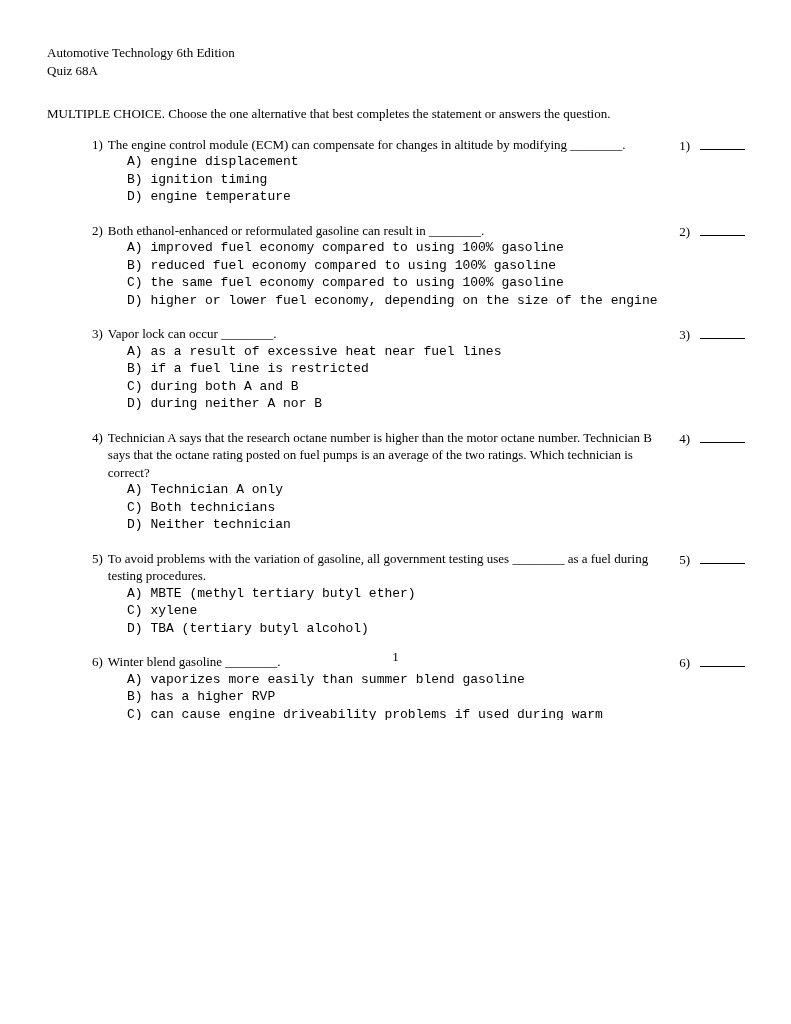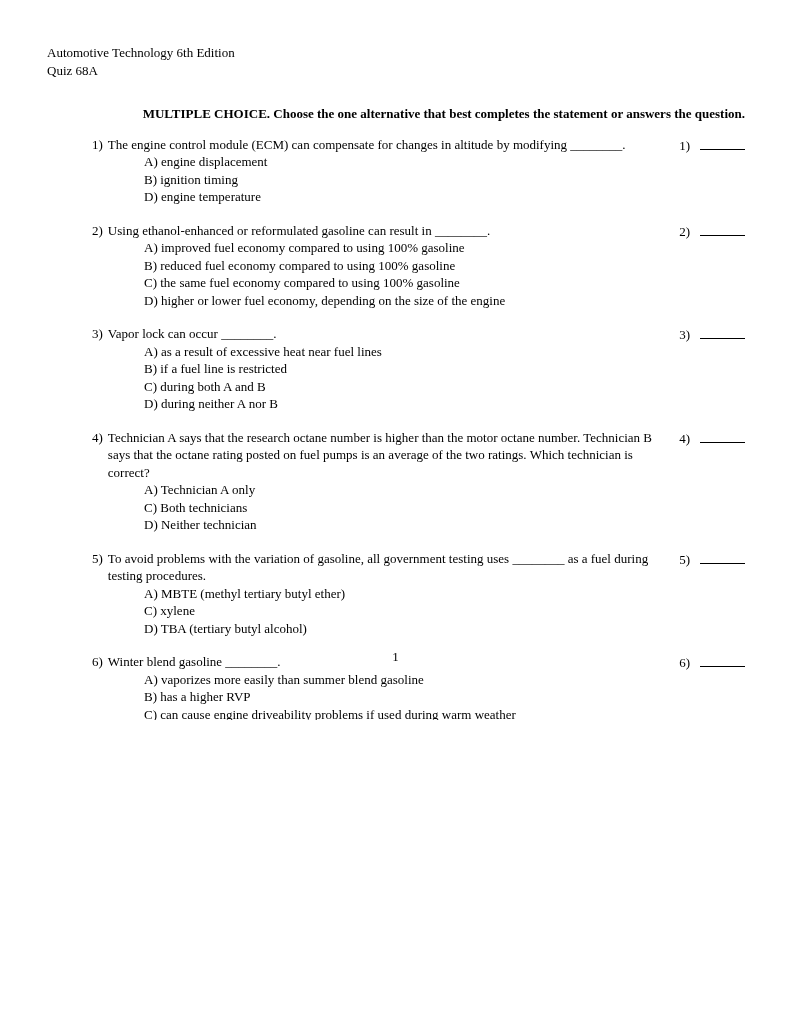--- a/index.html
+++ b/index.html
@@ -22,36 +22,35 @@
   .name-row { margin-top: 16px; }
   .name-line {
     display: inline-block;
     width: 225px;
     height: 13px;
     border-bottom: 1px solid #000;
     margin-left: 2px;
   }
   .instructions {
     margin-top: 26px;
-    font-weight: bold;
-    text-align: right;
+    font-weight: normal;
   }
   .questions {
     margin-top: 13px;
     padding-left: 45px;
   }
   .question {
     display: flex;
     margin-bottom: 16px;
   }
   .q-body { flex: 1; min-width: 0; padding-right: 14px; }
   .q-line { display: flex; }
   .q-num { white-space: nowrap; margin-right: 5px; }
   .q-text { flex: 1; }
-  .choices { margin-left: 52px; }
+  .choices { margin-left: 35px; font-family: Liberation Mono, monospace; }
   .q-ans {
     width: 70px;
     flex-shrink: 0;
     text-align: right;
     white-space: nowrap;
   }
   .ans-line {
     display: inline-block;
     width: 45px;
     height: 13px;
@@ -96,21 +95,21 @@
         </div>
         <div class="q-ans">
           <span>1)</span><span class="ans-line"></span>
         </div>
       </div>
 
       <div class="question">
         <div class="q-body">
           <div class="q-line">
             <span class="q-num">2)</span>
-            <span class="q-text">Using ethanol-enhanced or reformulated gasoline can result in ________.</span>
+            <span class="q-text">Both ethanol-enhanced or reformulated gasoline can result in ________.</span>
           </div>
           <div class="choices">
             <div class="choice">A) improved fuel economy compared to using 100% gasoline</div>
             <div class="choice">B) reduced fuel economy compared to using 100% gasoline</div>
             <div class="choice">C) the same fuel economy compared to using 100% gasoline</div>
             <div class="choice">D) higher or lower fuel economy, depending on the size of the engine</div>
           </div>
         </div>
         <div class="q-ans">
           <span>2)</span><span class="ans-line"></span>

